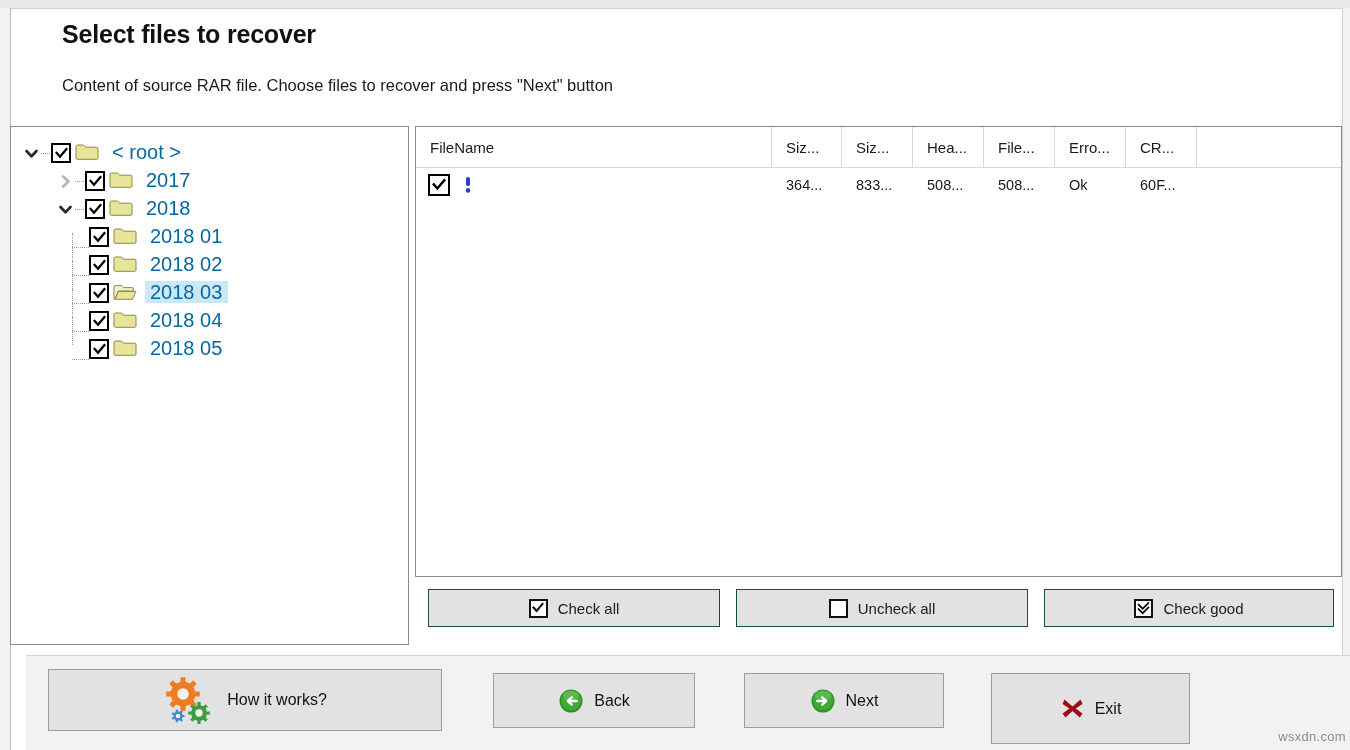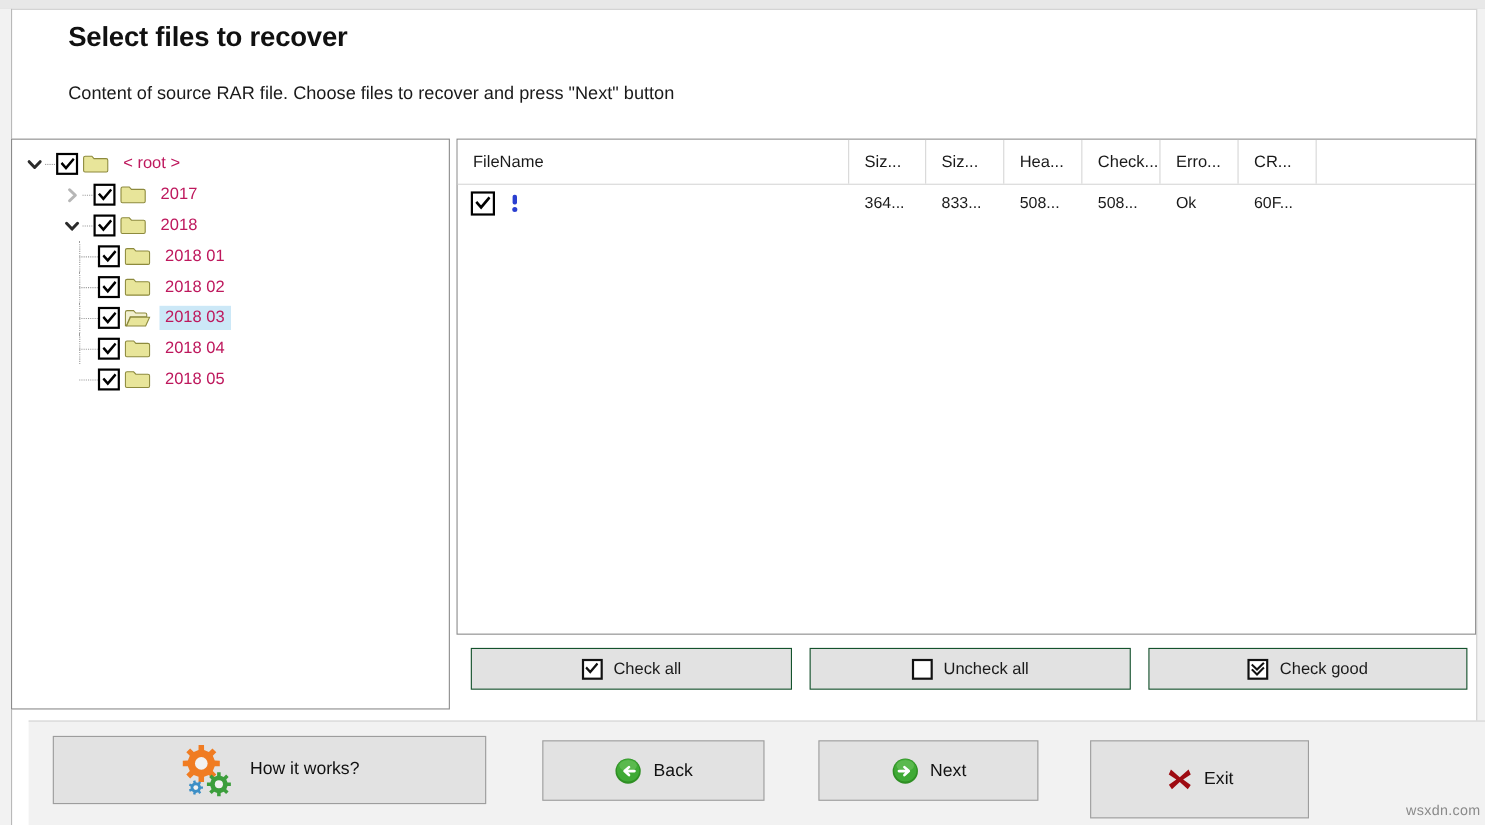--- a/index.html
+++ b/index.html
@@ -68,23 +68,23 @@
     width: 399px; height: 519px;
     background: #ffffff;
     border: 1px solid #8b8b8b;
     box-sizing: border-box;
     overflow: hidden;
   }
   .tree-row {
     position: relative;
     height: 28px;
     display: flex;
-    align-items: center;
-    font-size: 15px;
-    color: #be185d;
+    align-items: flex-end;
+    font-size: 20px;
+    color: #0369a1;
     white-space: nowrap;
   }
   .tree-row.selected .tree-label {
     background: #cce8f7;
   }
   .tree-label {
     padding: 2px 6px 2px 5px;
     line-height: 18px;
   }
 
@@ -439,21 +439,21 @@
         </div>
       </div>
   </div>
 
   <div id="list-panel">
     <div id="list-header">
         <div class="col-head" style="left: 0px; width: 356px;">FileName</div>
         <div class="col-head" style="left: 356px; width: 70px;">Siz...</div>
         <div class="col-head" style="left: 426px; width: 71px;">Siz...</div>
         <div class="col-head" style="left: 497px; width: 71px;">Hea...</div>
-        <div class="col-head" style="left: 568px; width: 71px;">Check...</div>
+        <div class="col-head" style="left: 568px; width: 71px;">File...</div>
         <div class="col-head" style="left: 639px; width: 71px;">Erro...</div>
         <div class="col-head" style="left: 710px; width: 71px;">CR...</div>
         <div class="col-head noborder" style="left: 781px; width: 144px;"></div>
       </div>
     <div id="list-row">
         <span id="row-check">
           <svg width="14" height="14" viewBox="0 0 12 12">
             <path d="M1.5 5.5 L4.6 9 L10.5 2" fill="none" stroke="#000000" stroke-width="2.1" stroke-linecap="square"></path>
           </svg>
         </span>

